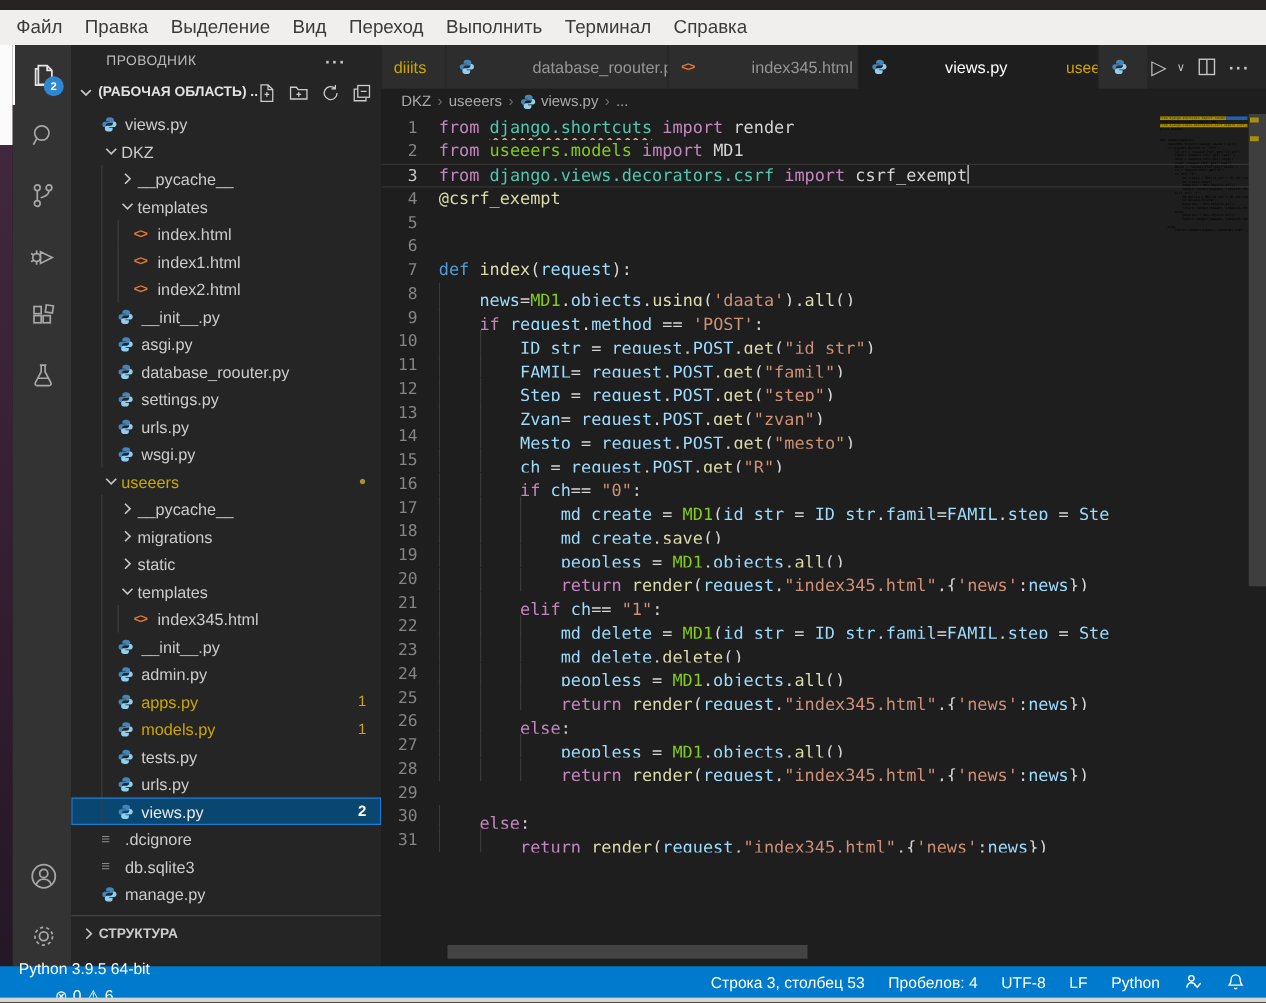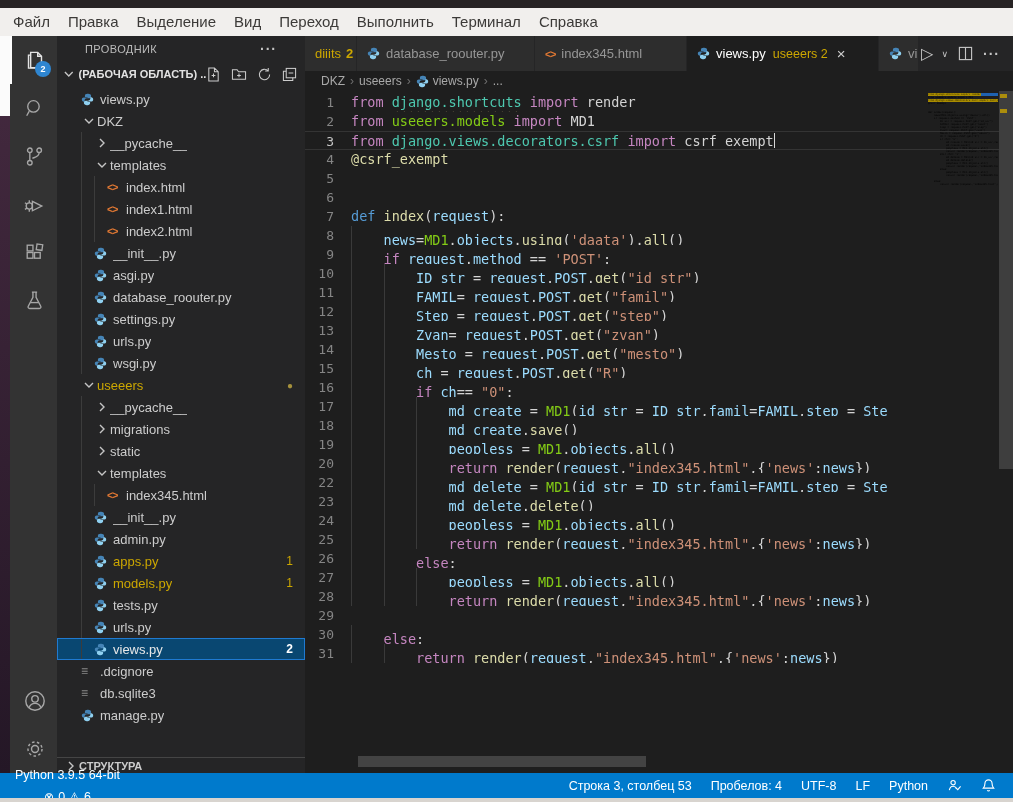--- a/index.html
+++ b/index.html
@@ -46,32 +46,32 @@
   .tree-row.warn > .tree-label, .tree-row.warn .tree-badge { color:#cca700; }
   .ind { display:inline-block; width:13px; height:22px; border-left:1px solid #3c3c3c; flex:none; }
   .tree-chev { width:16px; flex:none; display:flex; align-items:center; }
   .tree-icon { width:19px; flex:none; display:flex; align-items:center; font-weight:bold; }
   .icon-html { color:#e37933; font-size:10.5px; font-weight:bold; letter-spacing:-1px; }
   .icon-cfg { color:#8a8a8a; font-size:12px; }
   .tree-label { overflow:hidden; text-overflow:ellipsis; }
   .tree-badge { margin-left:auto; padding-right:12px; font-size:12px; color:#cccccc; }
   .tree-row.selected .tree-badge { color:#fff; font-weight:bold; }
   .tree-dot { margin-left:auto; padding-right:12px; color:#a5913c; font-size:10px; }
-  #sb-outline { position:absolute; bottom:0; left:0; right:0; height:16px; border-top:1px solid rgba(128,128,128,.35);
+  #sb-outline { position:absolute; bottom:13px; left:0; right:0; height:28px; border-top:1px solid rgba(128,128,128,.35);
                 display:flex; align-items:center; padding-left:6px; font-size:11px; font-weight:bold; color:#cccccc; }
   .chev-svg { width:16px; height:16px; }
   .chev-svg path { stroke:#c5c5c5; fill:none; stroke-width:1.4; }
   .chev-open { transform:rotate(90deg); }
 
   
   #editor-group { flex:1; display:flex; flex-direction:column; background:#1e1e1e; min-width:0; }
   #tabbar { height:35px; background:#252526; display:flex; align-items:stretch; }
   #tabs { display:flex; overflow:hidden; }
   .tab { display:flex; align-items:center; padding:0 10px; background:#2d2d2d; border-right:1px solid #252526;
-         font-size:13px; color:#969696; white-space:nowrap; overflow:hidden; flex:none; }
+         font-size:13px; color:#969696; white-space:nowrap; overflow:hidden; flex:none;gap:40px; }
   .tab.active { background:#1e1e1e; color:#ffffff; }
   .tab .tab-icon { margin-right:6px; flex:none; display:flex; }
   .tab .tab-desc { margin-left:7px; color:#cca700; font-size:12.5px; }
   .tab .tab-label.warn { color:#cca700; }
   .tab .tab-badge { margin-left:5px; color:#cca700; font-weight:bold; }
   .tab .tab-close { margin-left:9px; color:#d0d0d0; font-size:15px; }
   #tab-actions { margin-left:auto; display:flex; align-items:center; gap:4px; padding-right:10px; color:#c5c5c5; }
   #tab-actions .act { display:flex; align-items:center; padding:0 3px; }
   #run-icon { font-size:16px; }
   #run-chevron { font-size:9px; margin-left:-2px; }
@@ -593,20 +593,21 @@
             <div class="code-line"><span class="ln">11</span><span class="lc"><span class="ig"></span><span class="ig"></span><span class="vr">FAMIL</span><span class="pl">= </span><span class="vr">request</span><span class="pl">.</span><span class="vr">POST</span><span class="pl">.</span><span class="fn">get</span><span class="pl">(</span><span class="st">"famil"</span><span class="pl">)</span></span></div>
             <div class="code-line"><span class="ln">12</span><span class="lc"><span class="ig"></span><span class="ig"></span><span class="vr">Step</span><span class="pl"> = </span><span class="vr">request</span><span class="pl">.</span><span class="vr">POST</span><span class="pl">.</span><span class="fn">get</span><span class="pl">(</span><span class="st">"step"</span><span class="pl">)</span></span></div>
             <div class="code-line"><span class="ln">13</span><span class="lc"><span class="ig"></span><span class="ig"></span><span class="vr">Zvan</span><span class="pl">= </span><span class="vr">request</span><span class="pl">.</span><span class="vr">POST</span><span class="pl">.</span><span class="fn">get</span><span class="pl">(</span><span class="st">"zvan"</span><span class="pl">)</span></span></div>
             <div class="code-line"><span class="ln">14</span><span class="lc"><span class="ig"></span><span class="ig"></span><span class="vr">Mesto</span><span class="pl"> = </span><span class="vr">request</span><span class="pl">.</span><span class="vr">POST</span><span class="pl">.</span><span class="fn">get</span><span class="pl">(</span><span class="st">"mesto"</span><span class="pl">)</span></span></div>
             <div class="code-line"><span class="ln">15</span><span class="lc"><span class="ig"></span><span class="ig"></span><span class="vr">ch</span><span class="pl"> = </span><span class="vr">request</span><span class="pl">.</span><span class="vr">POST</span><span class="pl">.</span><span class="fn">get</span><span class="pl">(</span><span class="st">"R"</span><span class="pl">)</span></span></div>
             <div class="code-line"><span class="ln">16</span><span class="lc"><span class="ig"></span><span class="ig"></span><span class="kw">if</span><span class="pl"> </span><span class="vr">ch</span><span class="pl">== </span><span class="st">"0"</span><span class="pl">:</span></span></div>
             <div class="code-line"><span class="ln">17</span><span class="lc"><span class="ig"></span><span class="ig"></span><span class="ig"></span><span class="vr">md_create</span><span class="pl"> = </span><span class="cl">MD1</span><span class="pl">(</span><span class="vr">id_str</span><span class="pl"> = </span><span class="vr">ID_str</span><span class="pl">,</span><span class="vr">famil</span><span class="pl">=</span><span class="vr">FAMIL</span><span class="pl">,</span><span class="vr">step</span><span class="pl"> = </span><span class="vr">Ste</span></span></div>
             <div class="code-line"><span class="ln">18</span><span class="lc"><span class="ig"></span><span class="ig"></span><span class="ig"></span><span class="vr">md_create</span><span class="pl">.</span><span class="fn">save</span><span class="pl">()</span></span></div>
             <div class="code-line"><span class="ln">19</span><span class="lc"><span class="ig"></span><span class="ig"></span><span class="ig"></span><span class="vr">peopless</span><span class="pl"> = </span><span class="cl">MD1</span><span class="pl">.</span><span class="vr">objects</span><span class="pl">.</span><span class="fn">all</span><span class="pl">()</span></span></div>
             <div class="code-line"><span class="ln">20</span><span class="lc"><span class="ig"></span><span class="ig"></span><span class="ig"></span><span class="kw">return</span><span class="pl"> </span><span class="fn">render</span><span class="pl">(</span><span class="vr">request</span><span class="pl">,</span><span class="st">"index345.html"</span><span class="pl">,{</span><span class="st">'news'</span><span class="pl">:</span><span class="vr">news</span><span class="pl">})</span></span></div>
+            <div class="code-line"><span class="ln">21</span><span class="lc"><span class="ig"></span><span class="ig"></span><span class="kw">elif</span><span class="pl"> </span><span class="vr">ch</span><span class="pl">== </span><span class="st">"1"</span><span class="pl">:</span></span></div>
             <div class="code-line"><span class="ln">22</span><span class="lc"><span class="ig"></span><span class="ig"></span><span class="ig"></span><span class="vr">md_delete</span><span class="pl"> = </span><span class="cl">MD1</span><span class="pl">(</span><span class="vr">id_str</span><span class="pl"> = </span><span class="vr">ID_str</span><span class="pl">,</span><span class="vr">famil</span><span class="pl">=</span><span class="vr">FAMIL</span><span class="pl">,</span><span class="vr">step</span><span class="pl"> = </span><span class="vr">Ste</span></span></div>
             <div class="code-line"><span class="ln">23</span><span class="lc"><span class="ig"></span><span class="ig"></span><span class="ig"></span><span class="vr">md_delete</span><span class="pl">.</span><span class="fn">delete</span><span class="pl">()</span></span></div>
             <div class="code-line"><span class="ln">24</span><span class="lc"><span class="ig"></span><span class="ig"></span><span class="ig"></span><span class="vr">peopless</span><span class="pl"> = </span><span class="cl">MD1</span><span class="pl">.</span><span class="vr">objects</span><span class="pl">.</span><span class="fn">all</span><span class="pl">()</span></span></div>
             <div class="code-line"><span class="ln">25</span><span class="lc"><span class="ig"></span><span class="ig"></span><span class="ig"></span><span class="kw">return</span><span class="pl"> </span><span class="fn">render</span><span class="pl">(</span><span class="vr">request</span><span class="pl">,</span><span class="st">"index345.html"</span><span class="pl">,{</span><span class="st">'news'</span><span class="pl">:</span><span class="vr">news</span><span class="pl">})</span></span></div>
             <div class="code-line"><span class="ln">26</span><span class="lc"><span class="ig"></span><span class="ig"></span><span class="kw">else</span><span class="pl">:</span></span></div>
             <div class="code-line"><span class="ln">27</span><span class="lc"><span class="ig"></span><span class="ig"></span><span class="ig"></span><span class="vr">peopless</span><span class="pl"> = </span><span class="cl">MD1</span><span class="pl">.</span><span class="vr">objects</span><span class="pl">.</span><span class="fn">all</span><span class="pl">()</span></span></div>
             <div class="code-line"><span class="ln">28</span><span class="lc"><span class="ig"></span><span class="ig"></span><span class="ig"></span><span class="kw">return</span><span class="pl"> </span><span class="fn">render</span><span class="pl">(</span><span class="vr">request</span><span class="pl">,</span><span class="st">"index345.html"</span><span class="pl">,{</span><span class="st">'news'</span><span class="pl">:</span><span class="vr">news</span><span class="pl">})</span></span></div>
             <div class="code-line"><span class="ln">29</span><span class="lc"></span></div>
             <div class="code-line"><span class="ln">30</span><span class="lc"><span class="ig"></span><span class="kw">else</span><span class="pl">:</span></span></div>
             <div class="code-line"><span class="ln">31</span><span class="lc"><span class="ig"></span><span class="ig"></span><span class="kw">return</span><span class="pl"> </span><span class="fn">render</span><span class="pl">(</span><span class="vr">request</span><span class="pl">,</span><span class="st">"index345.html"</span><span class="pl">,{</span><span class="st">'news'</span><span class="pl">:</span><span class="vr">news</span><span class="pl">})</span></span></div>

